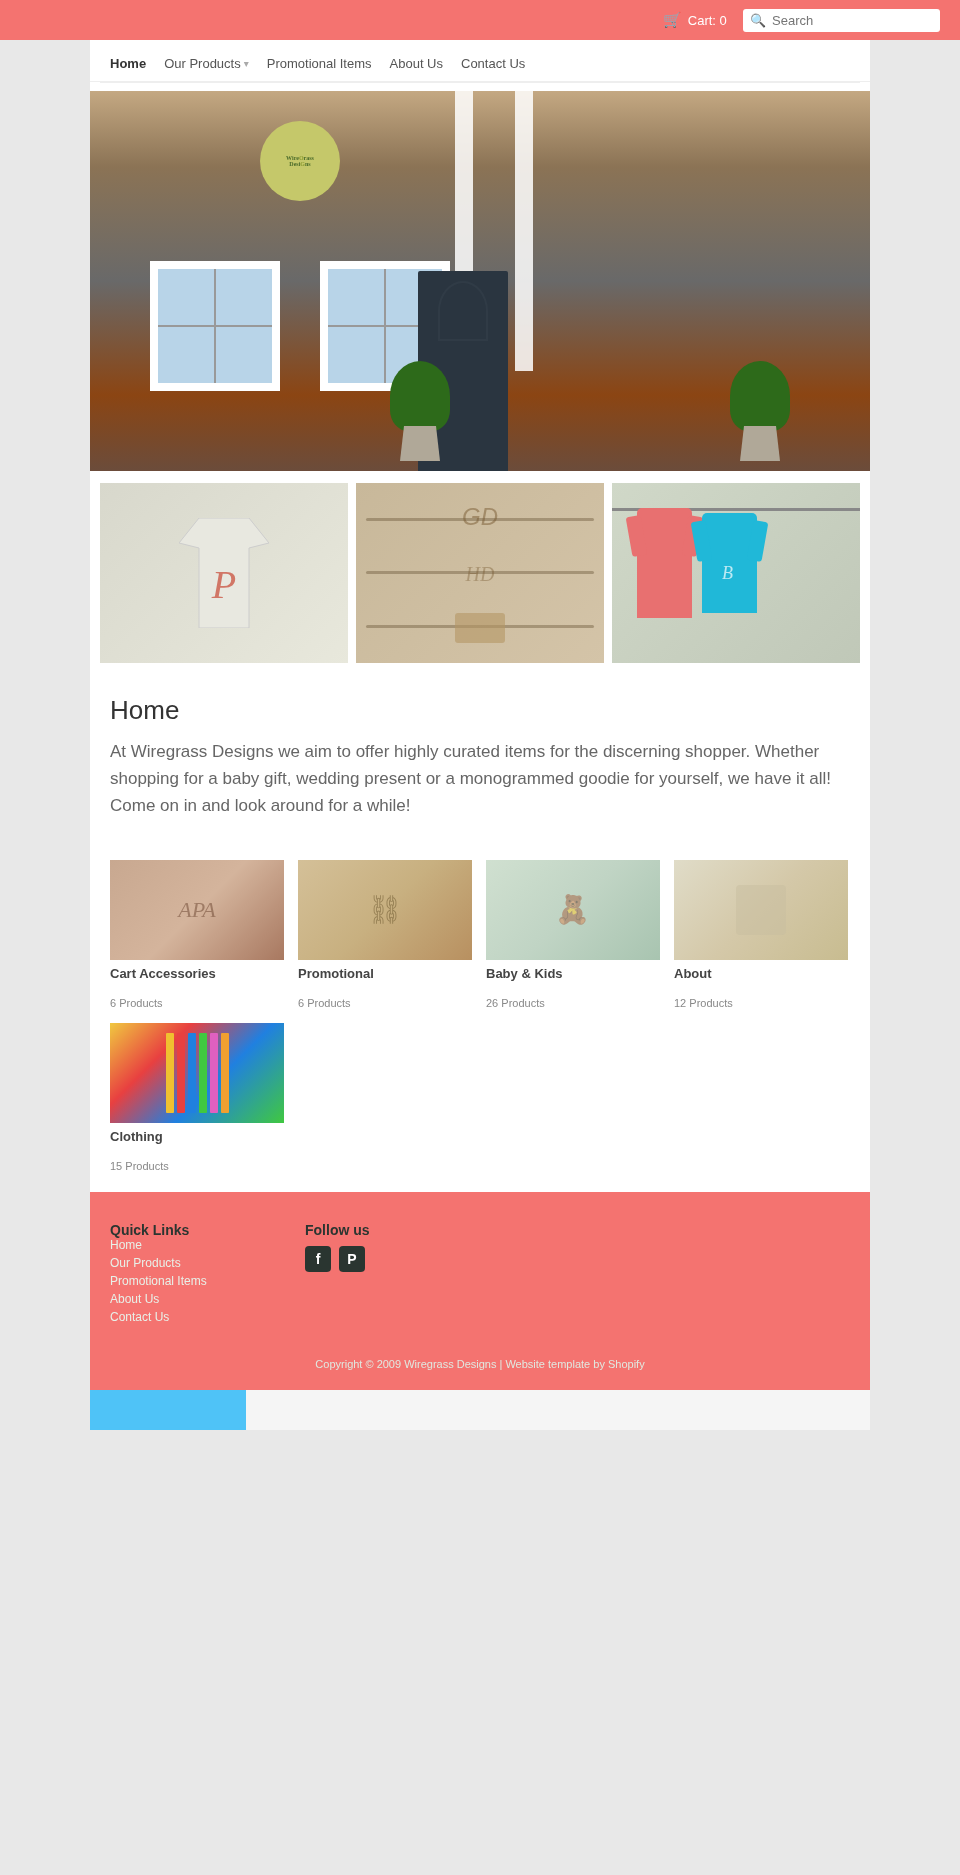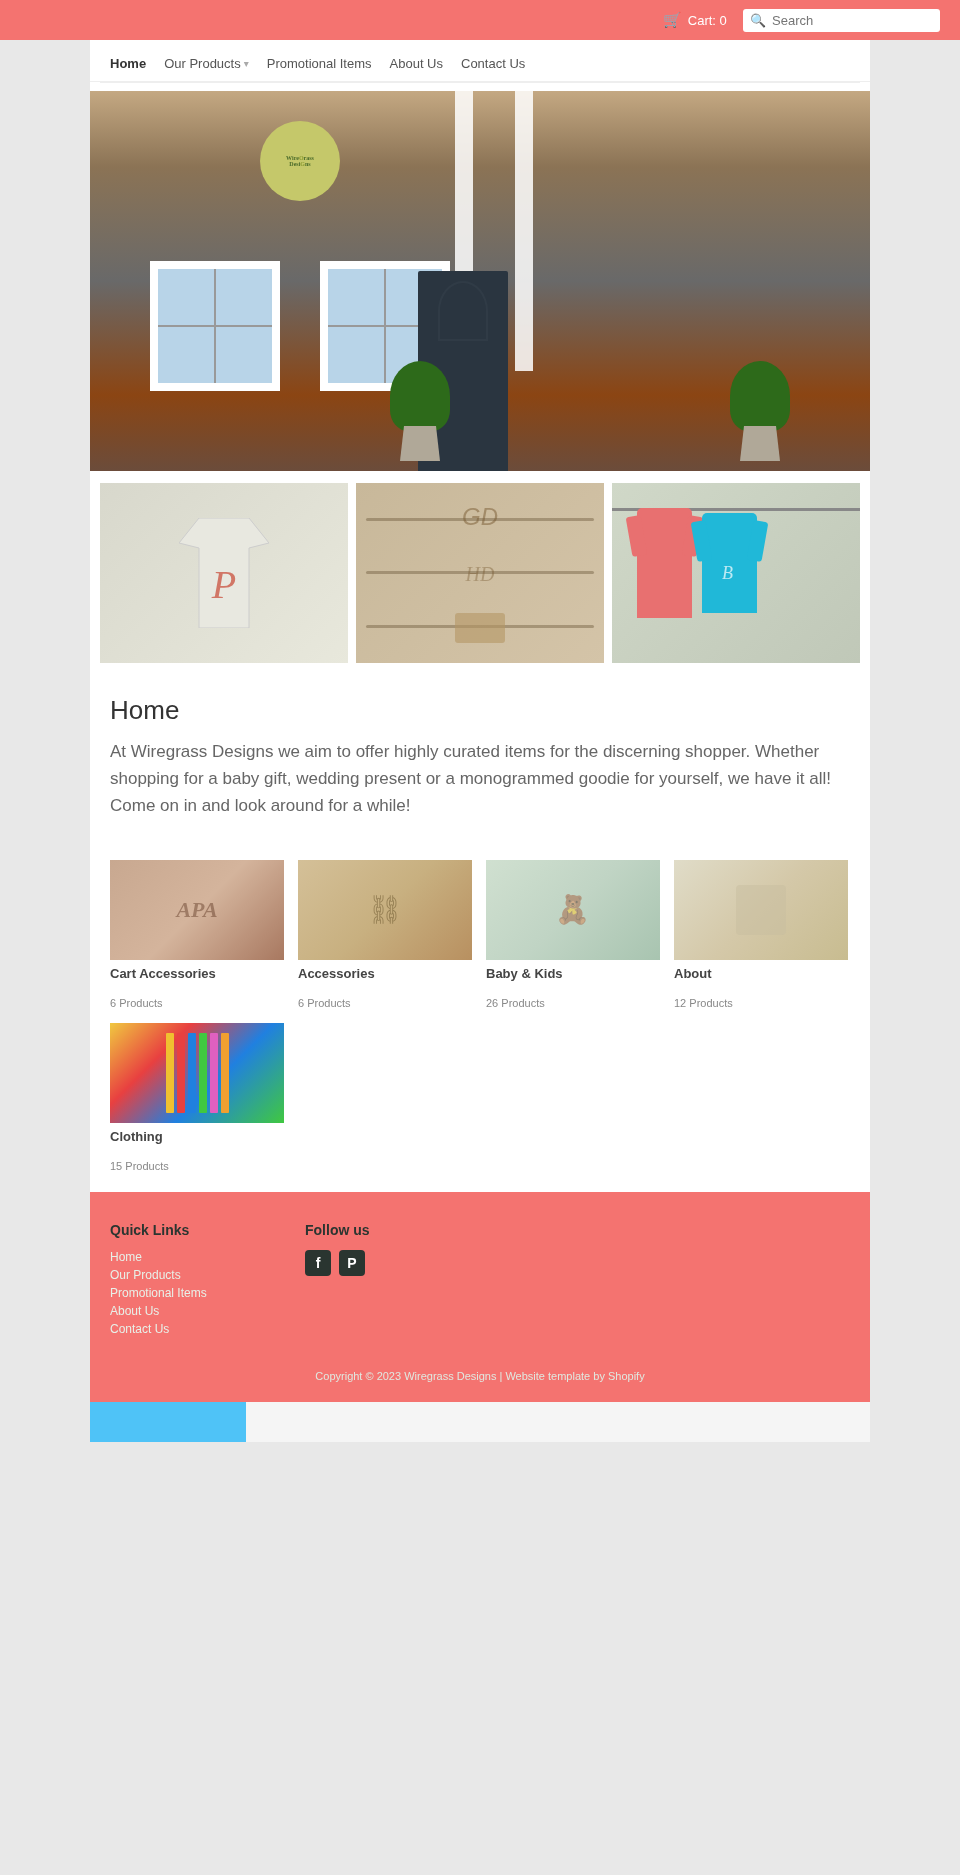--- a/index.html
+++ b/index.html
@@ -224,21 +224,20 @@
       background: #f47370;
       padding: 30px 20px 20px 20px;
       display: flex;
       gap: 40px;
     }
     .footer-col { flex: 1; }
     .footer-heading {
       font-size: 14px;
       color: #2a3530;
       font-weight: bold;
-      margin-bottom: 12px;
     }
     .footer-link {
       display: block;
       font-size: 12px;
       color: #e8f0e8;
       text-decoration: none;
       margin-bottom: 4px;
     }
     .footer-copyright {
       background: #f47370;
@@ -415,35 +414,35 @@
 
   <div class="home-section">
     <h1 class="home-title">Home</h1>
     <p class="home-description">At Wiregrass Designs we aim to offer highly curated items for the discerning shopper. Whether shopping for a baby gift, wedding present or a monogrammed goodie for yourself, we have it all! Come on in and look around for a while!</p>
   </div>
 
   <div class="product-grid">
 
     <div class="product-card">
       <div class="product-image home-acc">
-        <div style="width:100%;height:100%;display:flex;align-items:center;justify-content:center;font-weight:bold;">
+        <div style="width:100%;height:100%;display:flex;align-items:center;justify-content:center;">
           <div style="font-family:Georgia;font-style:italic;font-size:22px;color:rgba(80,40,20,0.4);">APA</div>
         </div>
       </div>
       <div class="product-name">Cart Accessories</div>
       <div class="product-count">6 Products</div>
     </div>
 
     <div class="product-card">
       <div class="product-image accessories">
         <div style="width:100%;height:100%;display:flex;align-items:center;justify-content:center;">
           <div style="font-size:28px;color:rgba(100,80,40,0.5);">⛓</div>
         </div>
       </div>
-      <div class="product-name">Accessories</div>
+      <div class="product-name">Promotional</div>
       <div class="product-count">6 Products</div>
     </div>
 
     <div class="product-card">
       <div class="product-image baby-kids">
         <div style="width:100%;height:100%;display:flex;align-items:center;justify-content:center;">
           <div style="font-size:28px;color:rgba(60,100,60,0.5);">🧸</div>
         </div>
       </div>
       <div class="product-name">Baby &amp; Kids</div>
@@ -490,21 +489,21 @@
       <div class="footer-col">
         <div class="footer-heading">Follow us</div>
         <div class="social-icons">
           <div class="social-icon">f</div>
           <div class="social-icon">P</div>
         </div>
       </div>
       <div class="footer-col"></div>
       <div class="footer-col"></div>
     </div>
-    <div class="footer-copyright">Copyright © 2023 Wiregrass Designs | Website template by Shopify</div>
+    <div class="footer-copyright">Copyright © 2009 Wiregrass Designs | Website template by Shopify</div>
   </footer>
 
   <div class="bottom-tabs">
     <div class="bottom-tab"></div>
     <div class="bottom-tab"></div>
     <div class="bottom-tab"></div>
     <div class="bottom-tab"></div>
     <div class="bottom-tab"></div>
   </div>
 

